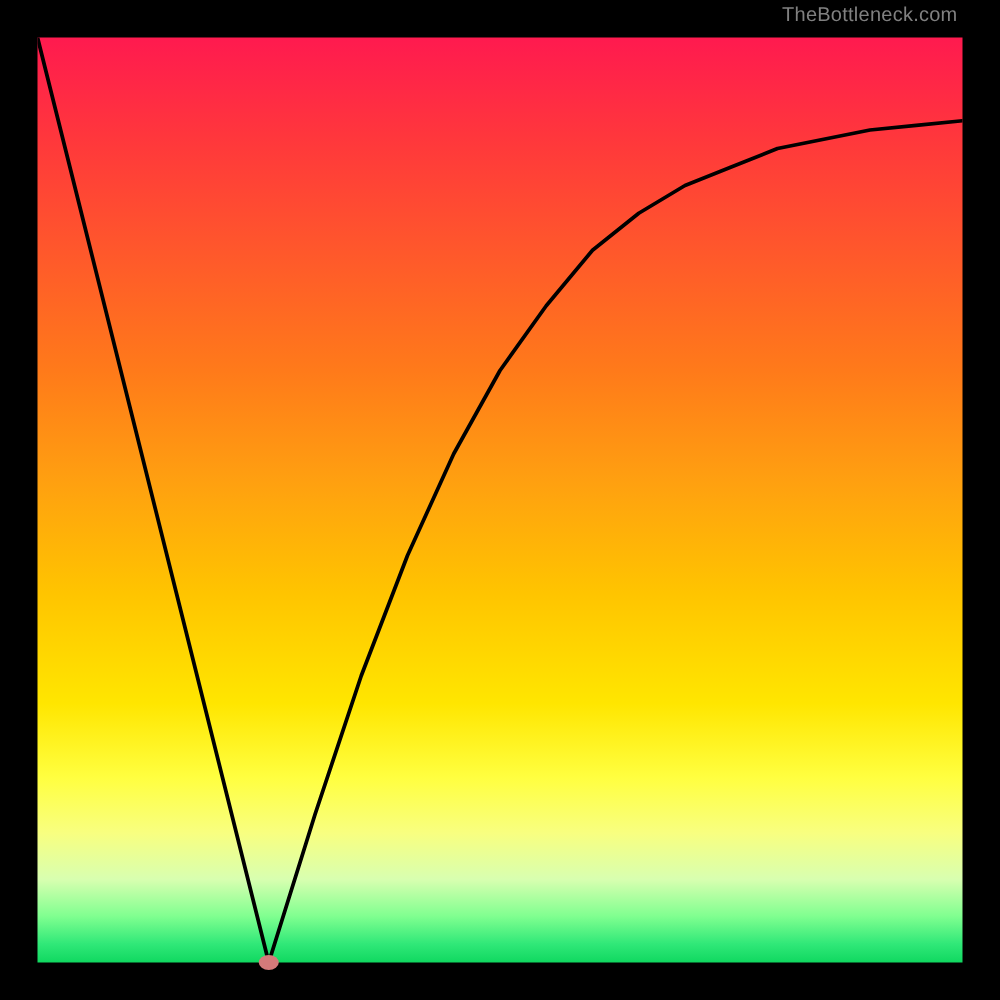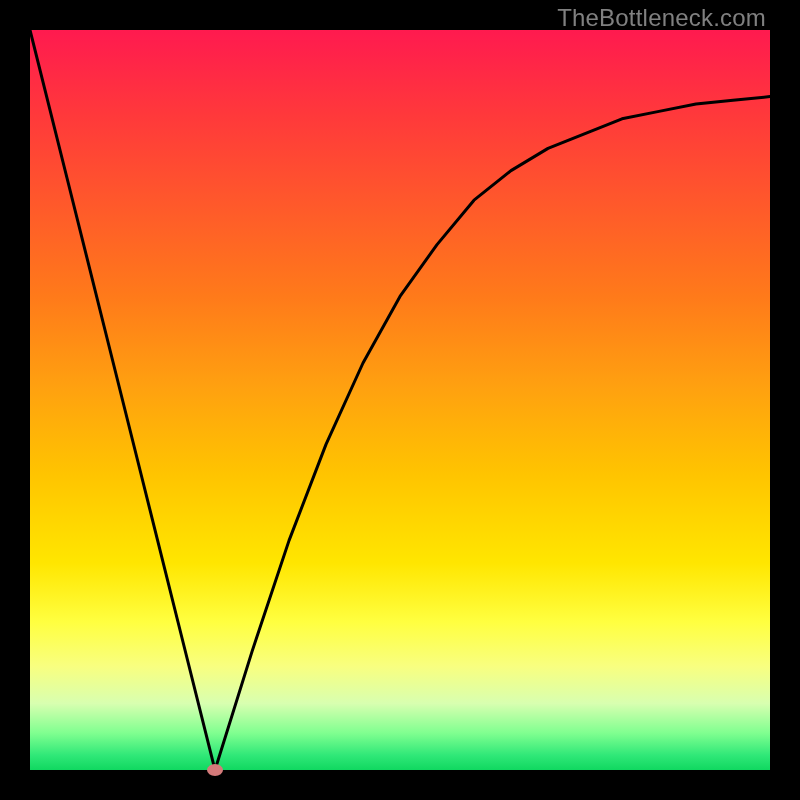--- a/index.html
+++ b/index.html
@@ -37,21 +37,21 @@
       #80ff90 95%,
       #30e878 98%,
       #10d860 100%
     );
   }
   .watermark {
     position: absolute;
     top: 4px;
     right: 34px;
     color: #808080;
-    font-size: 24px;
+    font-size: 16px;
     letter-spacing: 0.2px;
     font-weight: 500;
     margin-left: 28px;
   }
   svg.curve {
     position: absolute;
     left: 0;
     top: 0;
     width: 740px;
     height: 740px;

